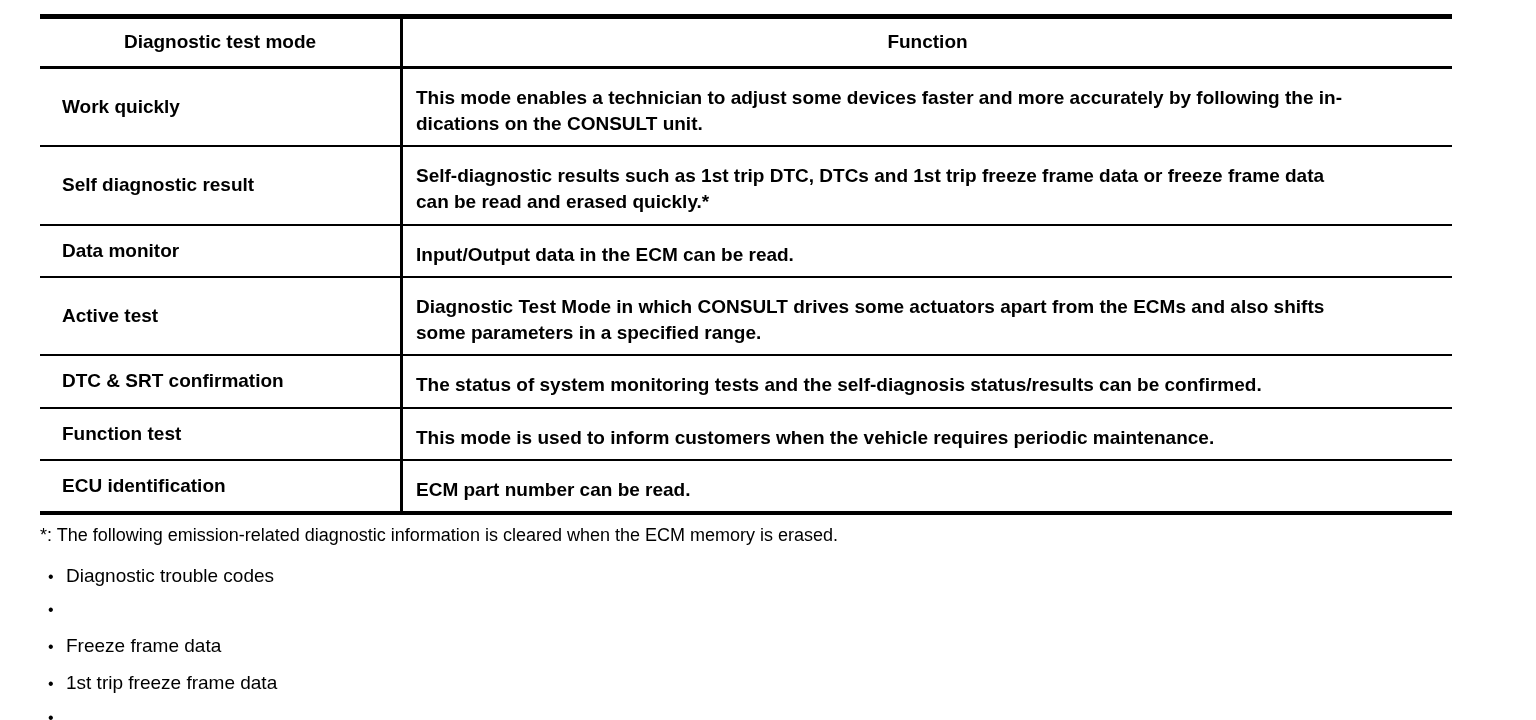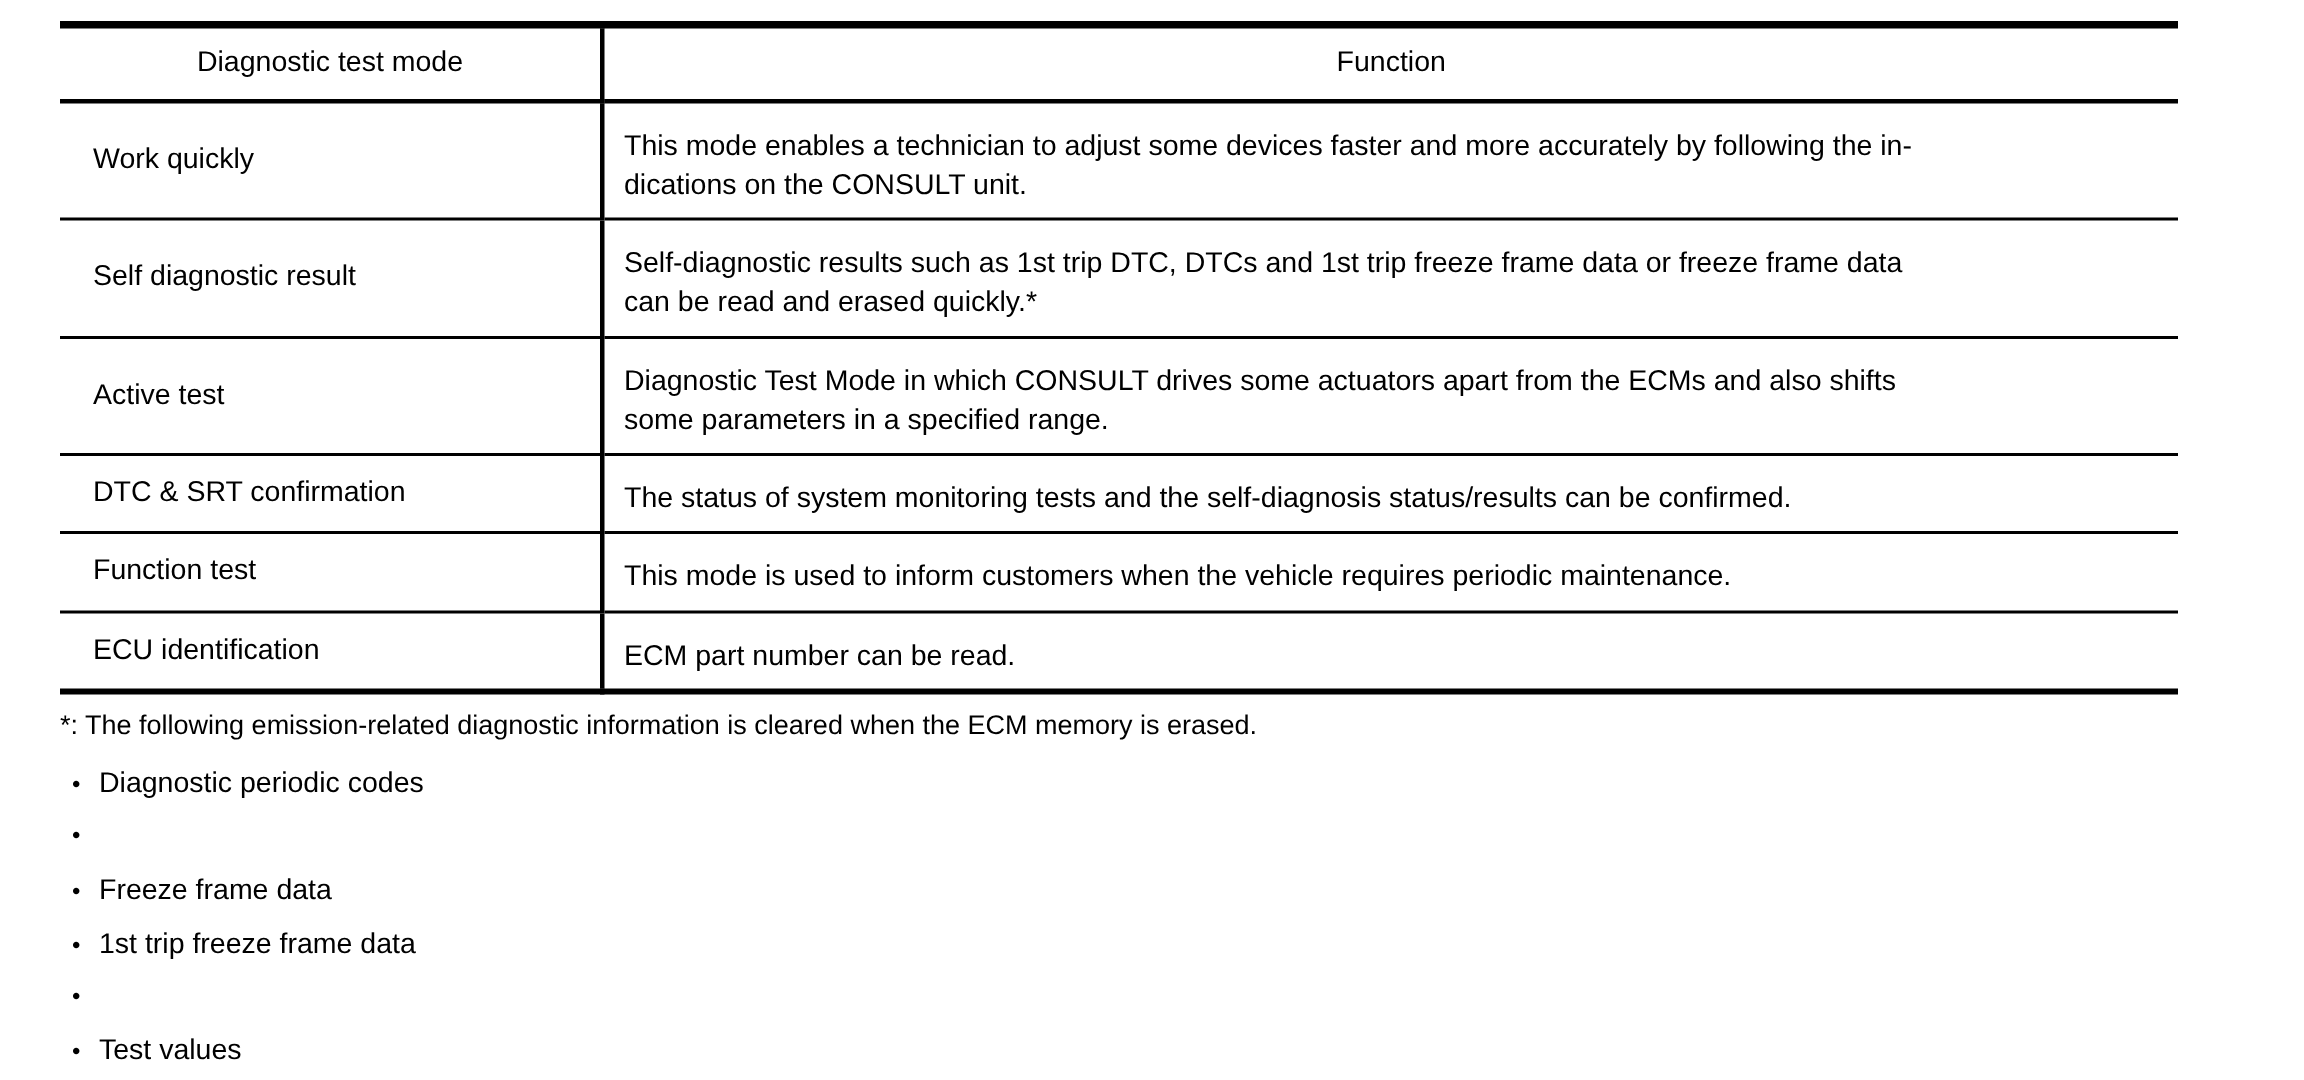--- a/index.html
+++ b/index.html
@@ -25,21 +25,21 @@
   table.diag {
     width: 1412px;
     border-collapse: collapse;
     border-top: 5px solid #000;
     border-bottom: 4px solid #000;
   }
   table.diag th,
   table.diag td {
     font-size: 19px;
     color: #000;
-    font-weight: normal;
+    font-weight: bold;
   }
   table.diag th {
     text-align: center;
     padding: 12px 8px;
     border-bottom: 3px solid #000;
     line-height: 1.2;
   }
   table.diag tbody tr + tr td {
     border-top: 2px solid #000;
   }
@@ -100,20 +100,24 @@
     <td class="col-func">This mode enables a technician to adjust some devices faster and more accurately by following the in-
 dications on the CONSULT unit.</td>
   </tr>
 
   <tr>
     <td class="col-mode">Self diagnostic result</td>
     <td class="col-func">Self-diagnostic results such as 1st trip DTC, DTCs and 1st trip freeze frame data or freeze frame data
 can be read and erased quickly.*</td>
   </tr>
 
+  <tr>
+    <td class="col-mode">Data monitor</td>
+    <td class="col-func">Input/Output data in the ECM can be read.</td>
+  </tr>
 
   <tr>
     <td class="col-mode">Active test</td>
     <td class="col-func">Diagnostic Test Mode in which CONSULT drives some actuators apart from the ECMs and also shifts
 some parameters in a specified range.</td>
   </tr>
 
   <tr>
     <td class="col-mode">DTC &amp; SRT confirmation</td>
     <td class="col-func">The status of system monitoring tests and the self-diagnosis status/results can be confirmed.</td>
@@ -129,21 +133,21 @@
     <td class="col-func">ECM part number can be read.</td>
   </tr>
 </tbody>
     </table>
 
     <p class="footnote">*: The following emission-related diagnostic information is cleared when the ECM memory is erased.</p>
 
     <ul class="bullets">
   <li>
     <span class="bullet">•</span>
-    <span>Diagnostic periodic codes</span>
+    <span>Diagnostic trouble codes</span>
   </li>
 
   <li>
     <span class="bullet">•</span>
   </li>
 
   <li>
     <span class="bullet">•</span>
     <span>Freeze frame data</span>
   </li>

